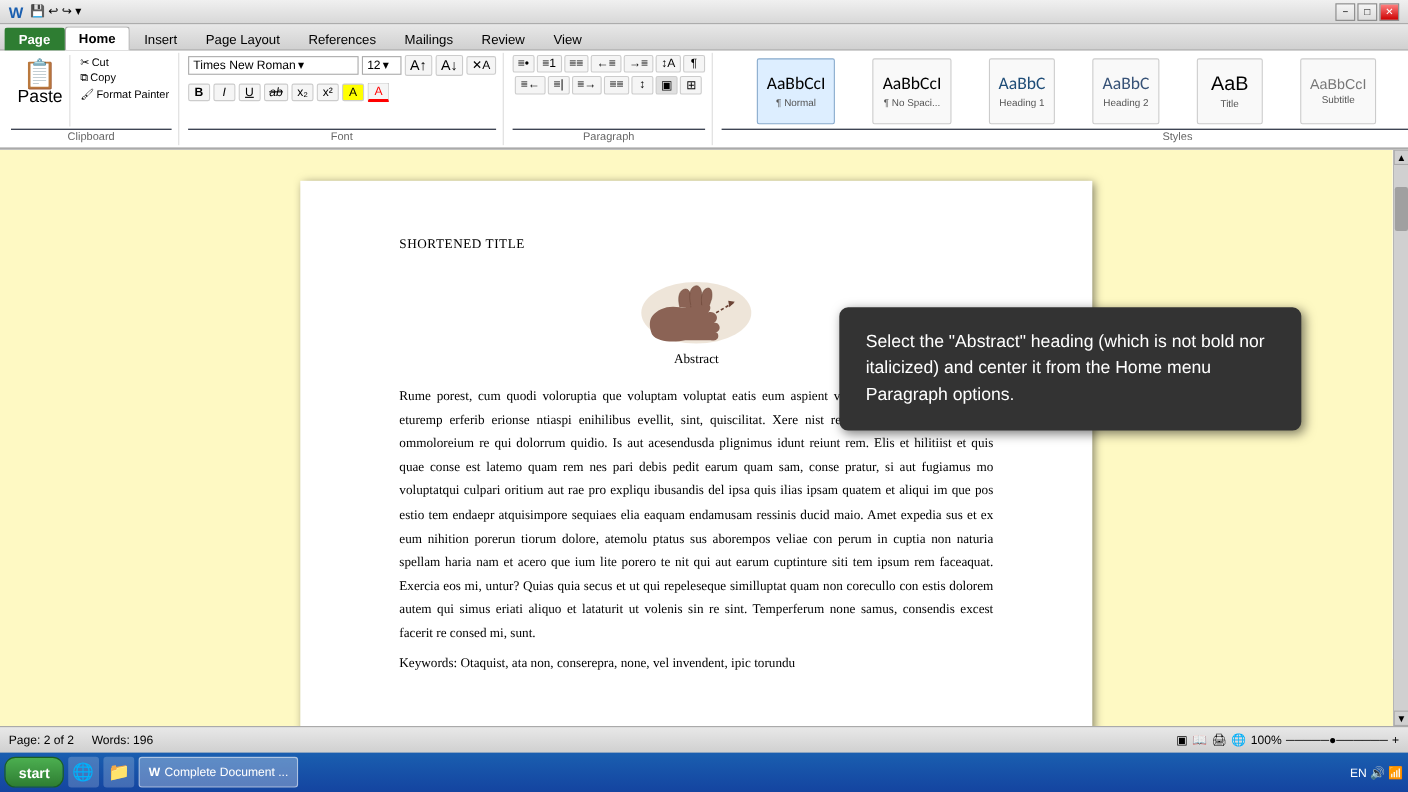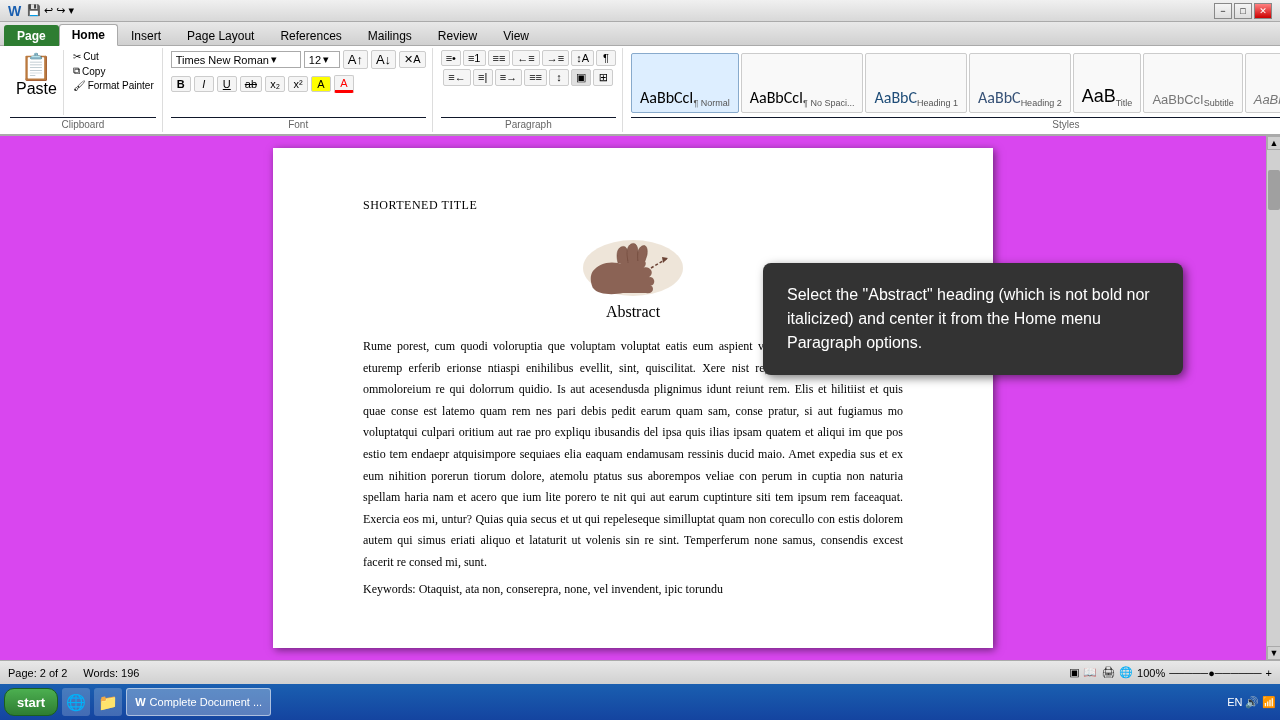--- a/index.html
+++ b/index.html
@@ -124,21 +124,21 @@
     .small-btn {
       display: flex; align-items: center; gap: 2px;
       cursor: pointer; padding: 1px 2px;
       font-size: 10px; border-radius: 2px;
     }
 
     
     .font-selector {
       display: flex; align-items: center; gap: 2px;
       border: 1px solid #aaa; padding: 1px 4px;
-      background: white; font-size: 11px; width: 130px;
+      background: white; font-size: 11px; width: 155px;
     }
     .font-size-selector {
       display: flex; align-items: center; gap: 2px;
       border: 1px solid #aaa; padding: 1px 4px;
       background: white; font-size: 11px; width: 36px;
     }
     .font-row { display: flex; align-items: center; gap: 3px; margin-bottom: 3px; }
     .font-format-row { display: flex; align-items: center; gap: 3px; }
     .format-btn {
       border: 1px solid #ccc; background: #f5f5f5;
@@ -146,24 +146,26 @@
       min-width: 20px; text-align: center; border-radius: 2px;
     }
     .style-btn {
       border: 1px solid #ccc;
       background: #f9f9f9;
       padding: 4px 8px;
       cursor: pointer;
       font-size: 11px;
       border-radius: 2px;
       display: flex;
-      align-items: flex-end;
+      flex-direction: column;
+      align-items: center;
       min-width: 60px;
       height: 60px;
       justify-content: center;
+      margin-left: 32px;
     }
     .style-btn.active { background: #ddeeff; border-color: #88aacc; }
     .style-preview { font-size: 16px; line-height: 1.2; }
     .style-label { font-size: 9px; color: #555; margin-top: 2px; }
     .page {
       background: white;
       width: 720px;
       min-height: 500px;
       box-shadow: 2px 2px 8px rgba(0,0,0,0.5);
       padding: 50px 90px;
@@ -252,26 +254,26 @@
     }
 
     
     .content-with-scroll {
       display: flex;
       flex: 1;
       overflow: hidden;
     }
     .doc-scroll-area {
       flex: 1;
-      background: #d946ef;
+      background: #fef9c3;
       overflow: auto;
       display: flex;
       flex-direction: column;
       align-items: center;
-      padding: 12px;
+      padding: 28px;
     }
     .scroll-bar-v {
       width: 14px;
       background: #d0d0d0;
       border-left: 1px solid #aaa;
       display: flex;
       flex-direction: column;
     }
     .scroll-thumb {
       background: #a0a0a0;
@@ -283,21 +285,21 @@
 
     
     .doc-shortened-title {
       font-family: 'Times New Roman', serif;
       font-size: 12px;
       margin-bottom: 20px;
       letter-spacing: 0.5px;
     }
     .doc-abstract-label {
       font-family: 'Times New Roman', serif;
-      font-size: 16px;
+      font-size: 12px;
     }
     .doc-body-text {
       font-family: 'Times New Roman', serif;
       font-size: 12px;
       line-height: 1.8;
       text-align: justify;
       margin-bottom: 8px;
     }
     .doc-keywords {
       font-family: 'Times New Roman', serif;
@@ -373,21 +375,21 @@
             <span>▾</span>
           </div>
           <div class="format-btn" style="font-size:13px;">A↑</div>
           <div class="format-btn" style="font-size:13px;">A↓</div>
           <div class="format-btn">✕A</div>
         </div>
         <div class="font-format-row">
           <div class="format-btn" style="font-weight:bold;">B</div>
           <div class="format-btn" style="font-style:italic;">I</div>
           <div class="format-btn" style="text-decoration:underline;">U</div>
-          <div class="format-btn" style="text-decoration:line-through;">ab</div>
+          <div class="format-btn" style="text-decoration:line-through;font-style:italic;">ab</div>
           <div class="format-btn">x₂</div>
           <div class="format-btn">x²</div>
           <div class="format-btn" style="background:#ffff00;">A</div>
           <div class="format-btn" style="color:red;border-bottom:3px solid red;">A</div>
         </div>
       </div>
       <div class="ribbon-group-label">Font</div>
     </div>
 
     <div class="ribbon-group">

